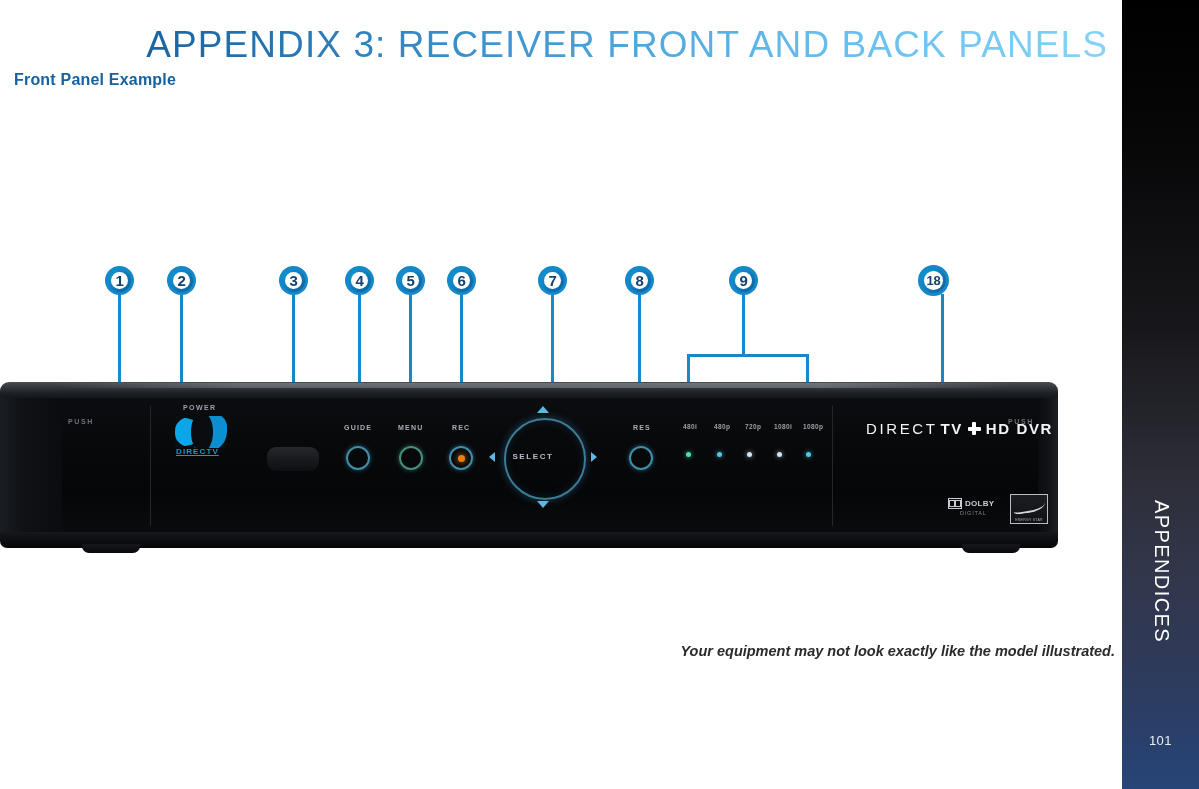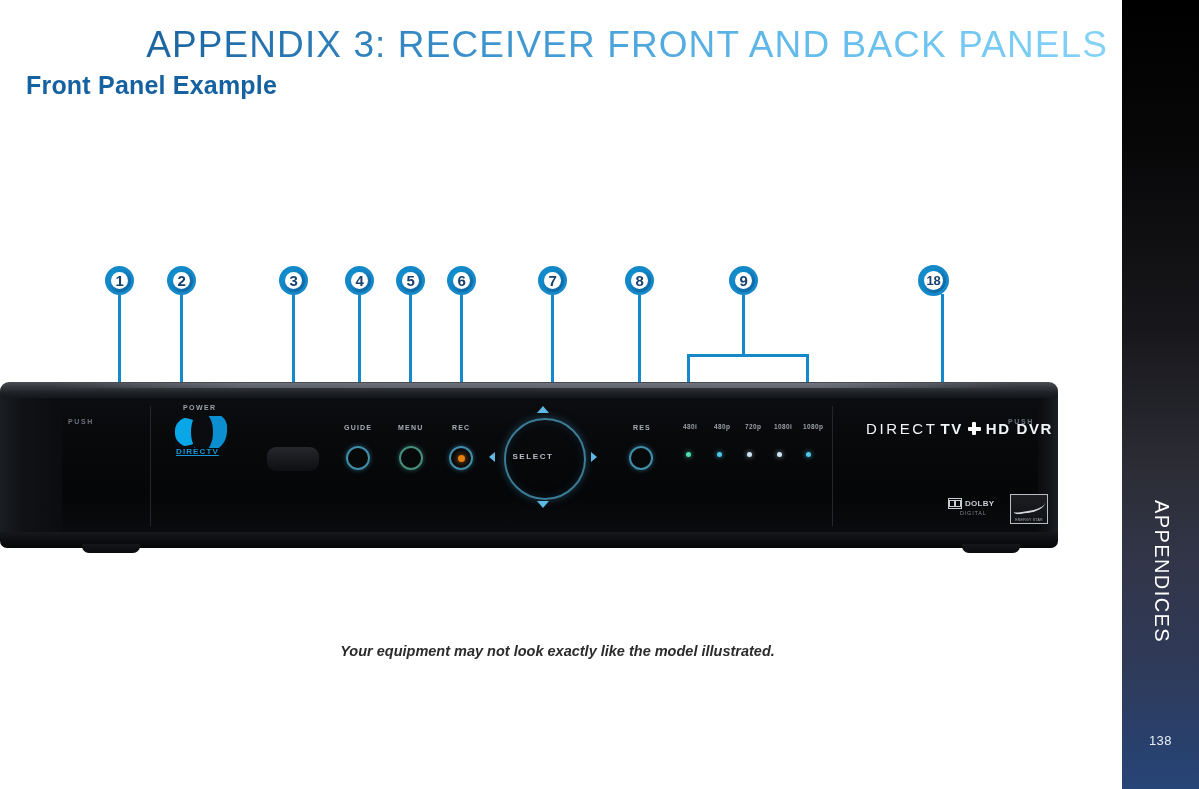--- a/index.html
+++ b/index.html
@@ -37,29 +37,29 @@
     position:absolute;left:0;top:24px;width:1108px;
     text-align:right;
     font-size:37px;font-weight:400;letter-spacing:1.1px;
     white-space:nowrap;
     background:linear-gradient(to right,#14548f 0%,#1f6aa6 18%,#3e95cf 45%,#62bbeb 72%,#84d3f7 100%);
     -webkit-background-clip:text;background-clip:text;
     -webkit-text-fill-color:transparent;color:transparent;
   }
   .subtitle{
     position:absolute;left:14px;top:71px;
-    font-size:25px;font-weight:700;color:#16619f;letter-spacing:.2px;margin-left:12px;
+    font-size:16px;font-weight:700;color:#16619f;letter-spacing:.2px;
   }
   .bodycopy{
     position:absolute;left:14px;top:105px;width:1060px;
     font-size:14.5px;line-height:26px;color:#2b2b2b;
   }
   .caption{
     position:absolute;left:0;top:643px;width:1115px;
-    text-align:center;
+    text-align:right;
     font-size:14.5px;font-style:italic;font-weight:700;color:#2b2b2b;
   }
 
   
   .callout{position:absolute;}
   .callout .bubble{
     position:absolute;left:0;top:0;width:29px;height:29px;border-radius:50%;
     background:#ffffff;
     box-sizing:border-box;
     border:3px solid #1488c8;
@@ -243,21 +243,21 @@
     font-size:3.6px;color:#a9adb4;letter-spacing:.2px;
   }
 </style>
 </head>
 <body>
 
 <div class="page">
 
   <div class="sidebar">
     <div class="sidebar-label">APPENDICES</div>
-    <div class="sidebar-page">138</div>
+    <div class="sidebar-page">101</div>
   </div>
 
   <div class="title">APPENDIX 3: RECEIVER FRONT AND BACK PANELS</div>
   <div class="subtitle">Front Panel Example</div>
   <div class="caption">Your equipment may not look exactly like the model illustrated.</div>
 
   <div class="callout" style="left:105px;top:266px;">
     <div class="bubble">
       <span class="num">1</span>
     </div>

